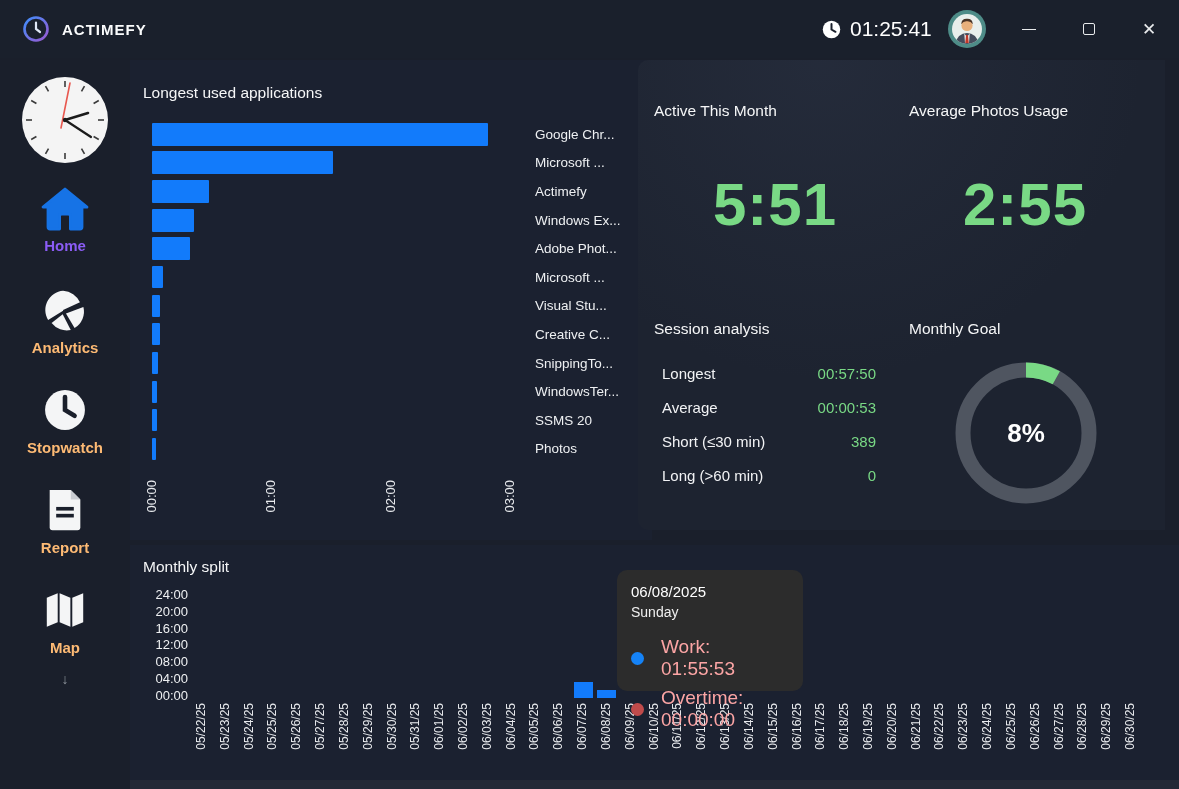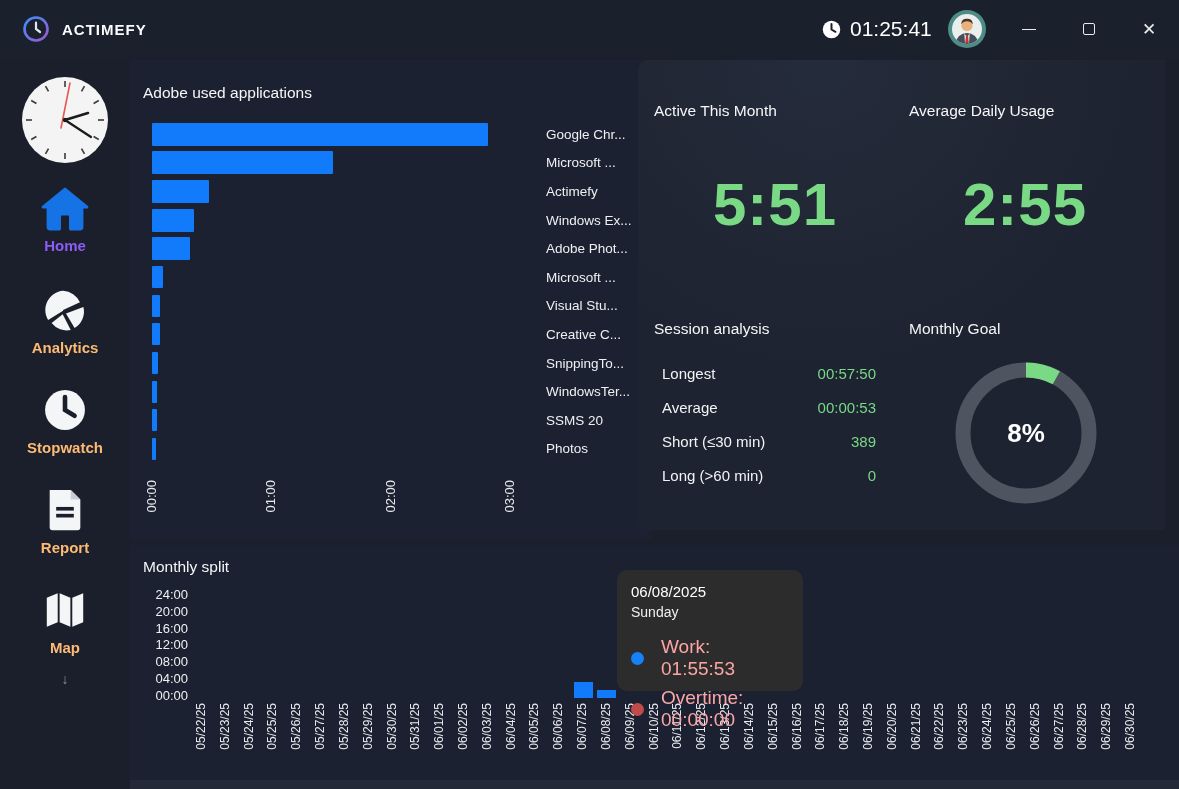--- a/index.html
+++ b/index.html
@@ -34,21 +34,21 @@
   .apps-panel   { left:130px; top:60px;  width:522px;  height:480px; background:#1b2130; padding:24px 0 0 13px; }
   .stats-panel  { left:638px; top:60px;  width:527px;  height:470px; background:#1d2330; border-radius:10px 0 0 10px;
                   background-image:radial-gradient(circle at 35% 0%, rgba(70,80,105,0.18), rgba(0,0,0,0) 55%); }
   .monthly-panel{ left:130px; top:545px; width:1049px; height:235px; background:#1b2130; }
   .bottom-strip { position:absolute; left:130px; top:780px; width:1049px; height:9px; background:#232936; }
 
   .panel-title { font-size:15.5px; color:#f5f6f7; }
 
   
   .apps-rows { margin-top:18px; }
-  .app-row { display:flex; align-items:center; height:28.6px;gap:11px; }
+  .app-row { display:flex; align-items:center; height:28.6px; }
   .bar-wrap { width:392px; padding-left:9px; }
   .hbar { height:23px; background:#127bfb; border-radius:1px; }
   .hbar.thin { height:22px; }
   .app-label { font-size:13.5px; color:#eef0f2; white-space:nowrap; }
   .apps-xaxis { position:absolute; left:13px; top:420px; width:500px; height:58px; }
   .vtext { writing-mode:vertical-rl; transform:rotate(180deg); white-space:nowrap; }
   .apps-tick { position:absolute; top:0; font-size:13px; color:#e8eaed; }
 
   
   .stat-header { position:absolute; font-size:15.5px; color:#f5f6f7; }
@@ -192,21 +192,21 @@
           <path d="M9.2 3.2 L14.8 5.6 V20.8 L9.2 18.4 Z" fill="#f4f5f6"></path>
           <path d="M15.8 5.6 L21.5 3.2 V18.4 L15.8 20.8 Z" fill="#f4f5f6"></path>
         </svg>
         <span class="nav-label">Map</span>
       </div>
     </nav>
     <div class="scroll-hint">↓</div>
   </aside>
 
   <section class="panel apps-panel">
-    <div class="panel-title">Adobe used applications</div>
+    <div class="panel-title">Longest used applications</div>
     <div class="apps-rows" id="apps-rows">
         <div class="app-row">
           <div class="bar-wrap">
             <div class="hbar" style="width: 336px; background: rgb(18, 123, 251);"></div>
           </div>
           <div class="app-label">Google Chr...</div>
         </div>
         <div class="app-row">
           <div class="bar-wrap">
             <div class="hbar" style="width: 181px; background: rgb(18, 123, 251);"></div>
@@ -277,21 +277,21 @@
     <div class="apps-xaxis" id="apps-xaxis">
         <span class="vtext apps-tick" style="left: 1px;">00:00</span>
         <span class="vtext apps-tick" style="left: 120.3px;">01:00</span>
         <span class="vtext apps-tick" style="left: 239.6px;">02:00</span>
         <span class="vtext apps-tick" style="left: 358.9px;">03:00</span>
       </div>
   </section>
 
   <section class="panel stats-panel">
     <div class="stat-header" style="left:16px; top:42px;">Active This Month</div>
-    <div class="stat-header" style="left:271px; top:42px;">Average Daily Usage</div>
+    <div class="stat-header" style="left:271px; top:42px;">Average Photos Usage</div>
     <div class="stat-value" style="left:12px; top:110px;">5:51</div>
     <div class="stat-value" style="left:262px; top:110px;">2:55</div>
 
     <div class="stat-header" style="left:16px; top:260px;">Session analysis</div>
     <div class="session-table">
       <div class="session-row">
         <span class="session-label">Longest</span>
         <span class="session-value">00:57:50</span>
       </div>
       <div class="session-row">

